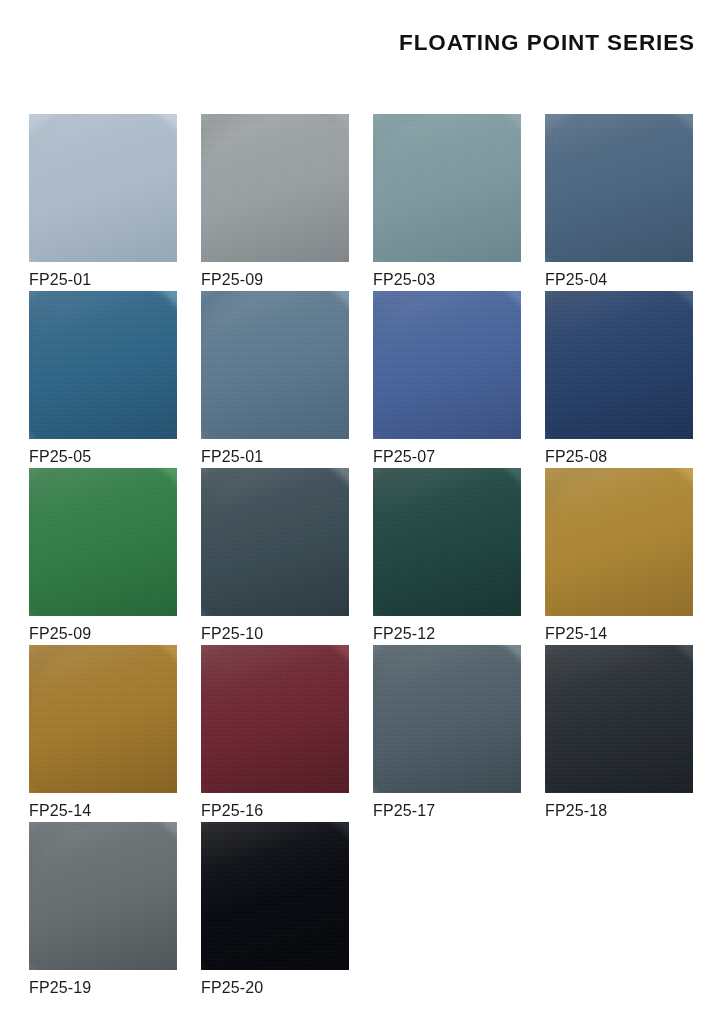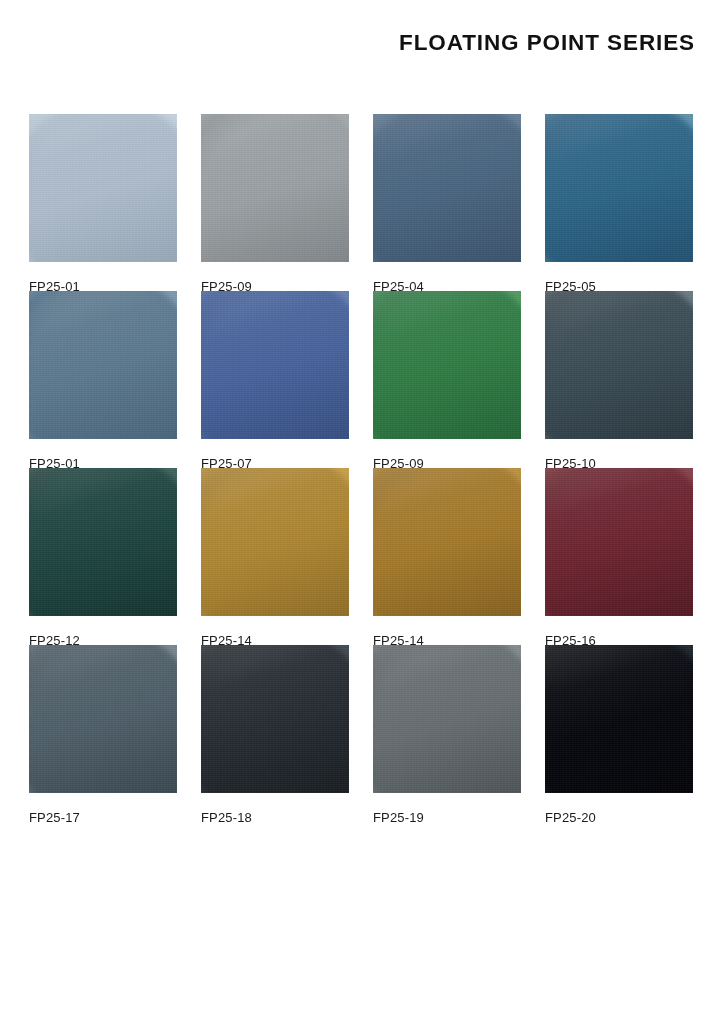--- a/index.html
+++ b/index.html
@@ -116,22 +116,22 @@
     opacity: 0.10;
     background-image:
       repeating-linear-gradient(0deg, rgba(255,255,255,0.30) 0px, rgba(255,255,255,0.30) 1px, rgba(0,0,0,0.18) 1px, rgba(0,0,0,0.18) 2px),
       repeating-linear-gradient(90deg, rgba(255,255,255,0.16) 0px, rgba(255,255,255,0.16) 1px, rgba(0,0,0,0.10) 1px, rgba(0,0,0,0.10) 3px);
   }
 
   
   .swatch-label {
     position: absolute;
     left: 0;
-    top: 166px;
-    font-size: 13px;
+    top: 158px;
+    font-size: 16px;
     font-weight: normal;
     color: #1c1c1c;
     letter-spacing: 0.15px;
     line-height: 1;
     white-space: nowrap;
   }
 </style>
 </head>
 <body>
 
@@ -156,20 +156,31 @@
         <div class="swatch-base" style="background: rgb(142, 149, 152);"></div>
         <div class="swatch-field" style="background: rgb(133, 139, 142);"></div>
         <div class="swatch-rim" style="background: radial-gradient(rgba(0, 0, 0, 0) 56%, rgb(179, 184, 186) 66%, rgb(179, 184, 186) 74%, rgba(0, 0, 0, 0) 86%);"></div>
         <div class="swatch-plate" style="background: radial-gradient(at 62% 58%, rgb(154, 160, 163) 40%, rgb(154, 160, 163) 62%, rgba(25, 30, 35, 0.2) 100%);"></div>
         <div class="swatch-light" style="background: linear-gradient(162deg, rgba(255, 255, 255, 0.16) 0%, rgba(255, 255, 255, 0.04) 26%, rgba(0, 0, 0, 0) 52%, rgba(25, 30, 35, 0.2) 100%);"></div>
         <div class="swatch-grain"></div>
       </div>
       <div class="swatch-label">FP25-09</div>
     </div>
     <div class="swatch-cell">
+      <div class="swatch-photo" style="background-color: rgb(118, 149, 156);">
+        <div class="swatch-base" style="background: rgb(118, 149, 156);"></div>
+        <div class="swatch-field" style="background: rgb(111, 144, 151);"></div>
+        <div class="swatch-rim" style="background: radial-gradient(rgba(0, 0, 0, 0) 56%, rgb(154, 180, 185) 66%, rgb(154, 180, 185) 74%, rgba(0, 0, 0, 0) 86%);"></div>
+        <div class="swatch-plate" style="background: radial-gradient(at 62% 58%, rgb(125, 154, 160) 40%, rgb(125, 154, 160) 62%, rgba(15, 45, 55, 0.18) 100%);"></div>
+        <div class="swatch-light" style="background: linear-gradient(162deg, rgba(255, 255, 255, 0.16) 0%, rgba(255, 255, 255, 0.04) 26%, rgba(0, 0, 0, 0) 52%, rgba(15, 45, 55, 0.18) 100%);"></div>
+        <div class="swatch-grain"></div>
+      </div>
+      <div class="swatch-label">FP25-03</div>
+    </div>
+    <div class="swatch-cell">
       <div class="swatch-photo" style="background-color: rgb(77, 104, 128);">
         <div class="swatch-base" style="background: rgb(77, 104, 128);"></div>
         <div class="swatch-field" style="background: rgb(83, 112, 138);"></div>
         <div class="swatch-rim" style="background: radial-gradient(rgba(0, 0, 0, 0) 56%, rgb(108, 134, 157) 66%, rgb(108, 134, 157) 74%, rgba(0, 0, 0, 0) 86%);"></div>
         <div class="swatch-plate" style="background: radial-gradient(at 62% 58%, rgb(74, 101, 128) 40%, rgb(74, 101, 128) 62%, rgba(10, 25, 45, 0.24) 100%);"></div>
         <div class="swatch-light" style="background: linear-gradient(162deg, rgba(255, 255, 255, 0.16) 0%, rgba(255, 255, 255, 0.04) 26%, rgba(0, 0, 0, 0) 52%, rgba(10, 25, 45, 0.24) 100%);"></div>
         <div class="swatch-grain"></div>
       </div>
       <div class="swatch-label">FP25-04</div>
     </div>
@@ -200,20 +211,31 @@
         <div class="swatch-base" style="background: rgb(59, 90, 150);"></div>
         <div class="swatch-field" style="background: rgb(58, 88, 150);"></div>
         <div class="swatch-rim" style="background: radial-gradient(rgba(0, 0, 0, 0) 56%, rgb(124, 147, 192) 66%, rgb(124, 147, 192) 74%, rgba(0, 0, 0, 0) 86%);"></div>
         <div class="swatch-plate" style="background: radial-gradient(at 62% 58%, rgb(71, 99, 156) 40%, rgb(71, 99, 156) 62%, rgba(10, 20, 55, 0.26) 100%);"></div>
         <div class="swatch-light" style="background: linear-gradient(162deg, rgba(255, 255, 255, 0.16) 0%, rgba(255, 255, 255, 0.04) 26%, rgba(0, 0, 0, 0) 52%, rgba(10, 20, 55, 0.26) 100%);"></div>
         <div class="swatch-grain"></div>
       </div>
       <div class="swatch-label">FP25-07</div>
     </div>
     <div class="swatch-cell">
+      <div class="swatch-photo" style="background-color: rgb(36, 61, 99);">
+        <div class="swatch-base" style="background: rgb(36, 61, 99);"></div>
+        <div class="swatch-field" style="background: rgb(32, 55, 90);"></div>
+        <div class="swatch-rim" style="background: radial-gradient(rgba(0, 0, 0, 0) 56%, rgb(90, 114, 150) 66%, rgb(90, 114, 150) 74%, rgba(0, 0, 0, 0) 86%);"></div>
+        <div class="swatch-plate" style="background: radial-gradient(at 62% 58%, rgb(38, 64, 106) 40%, rgb(38, 64, 106) 62%, rgba(5, 12, 32, 0.3) 100%);"></div>
+        <div class="swatch-light" style="background: linear-gradient(162deg, rgba(255, 255, 255, 0.16) 0%, rgba(255, 255, 255, 0.04) 26%, rgba(0, 0, 0, 0) 52%, rgba(5, 12, 32, 0.3) 100%);"></div>
+        <div class="swatch-grain"></div>
+      </div>
+      <div class="swatch-label">FP25-08</div>
+    </div>
+    <div class="swatch-cell">
       <div class="swatch-photo" style="background-color: rgb(45, 122, 67);">
         <div class="swatch-base" style="background: rgb(45, 122, 67);"></div>
         <div class="swatch-field" style="background: rgb(42, 117, 64);"></div>
         <div class="swatch-rim" style="background: radial-gradient(rgba(0, 0, 0, 0) 56%, rgb(99, 173, 108) 66%, rgb(99, 173, 108) 74%, rgba(0, 0, 0, 0) 86%);"></div>
         <div class="swatch-plate" style="background: radial-gradient(at 62% 58%, rgb(47, 124, 68) 40%, rgb(47, 124, 68) 62%, rgba(5, 40, 18, 0.26) 100%);"></div>
         <div class="swatch-light" style="background: linear-gradient(162deg, rgba(255, 255, 255, 0.16) 0%, rgba(255, 255, 255, 0.04) 26%, rgba(0, 0, 0, 0) 52%, rgba(5, 40, 18, 0.26) 100%);"></div>
         <div class="swatch-grain"></div>
       </div>
       <div class="swatch-label">FP25-09</div>
     </div>

